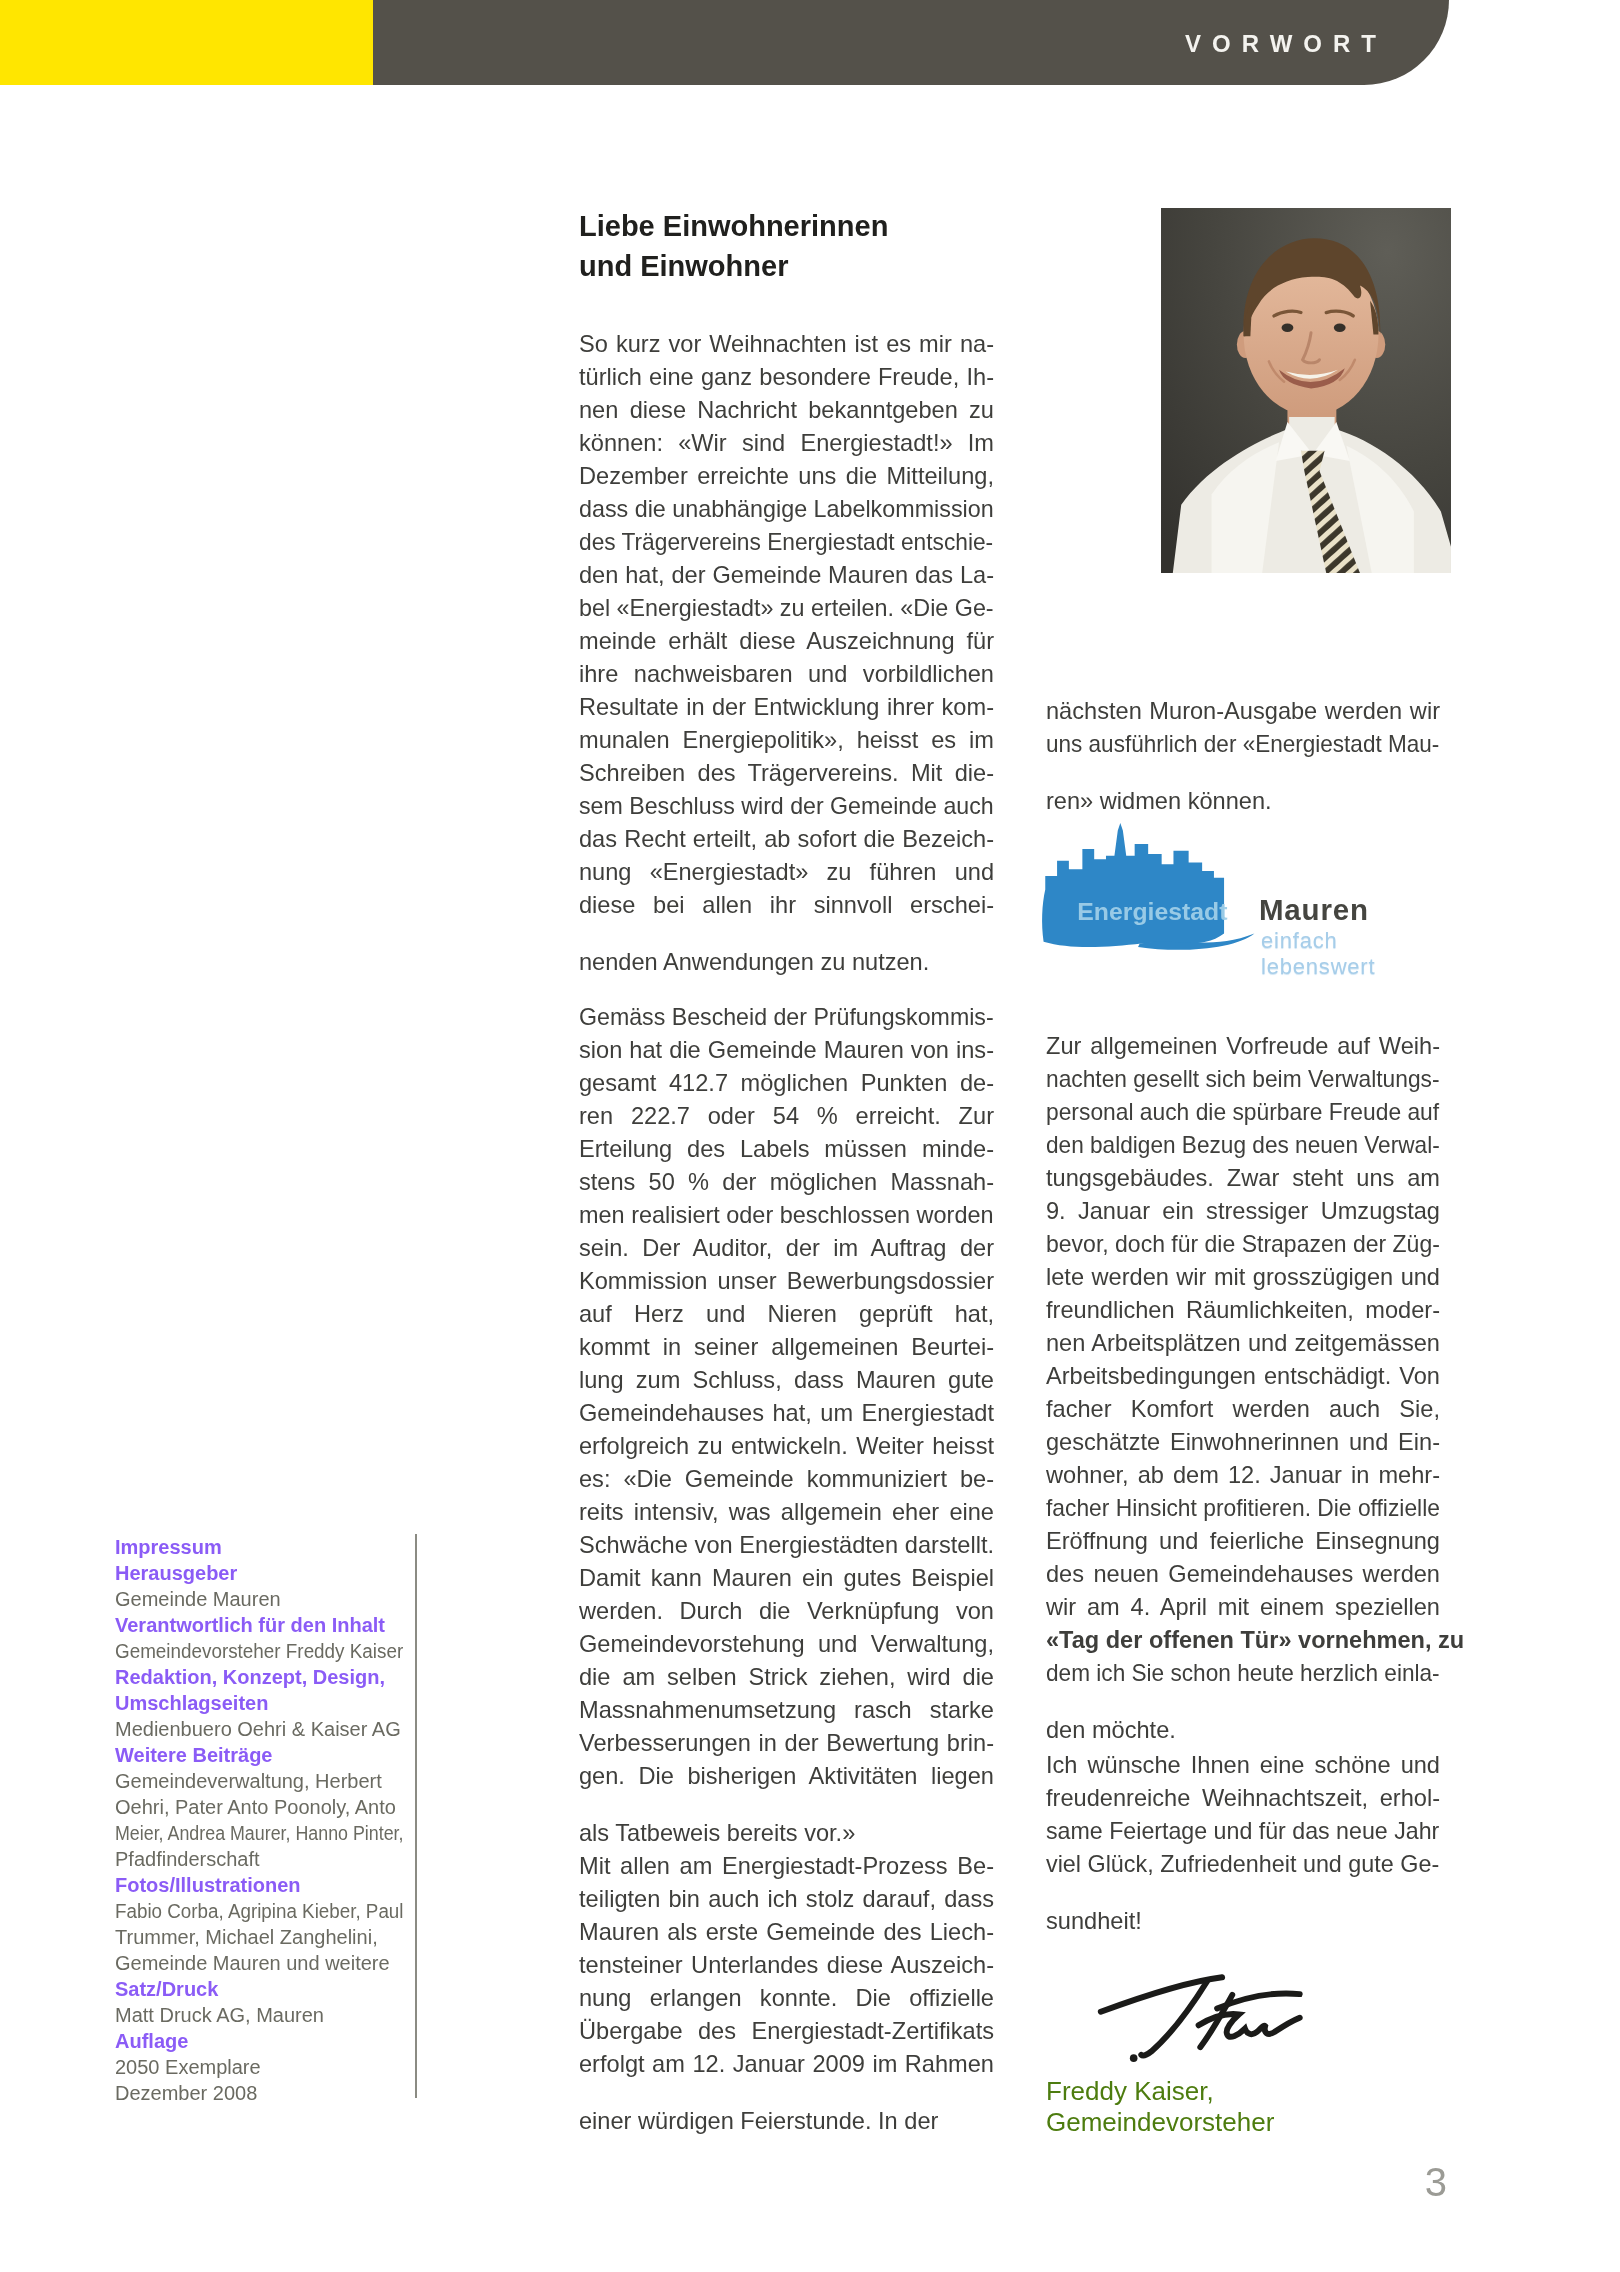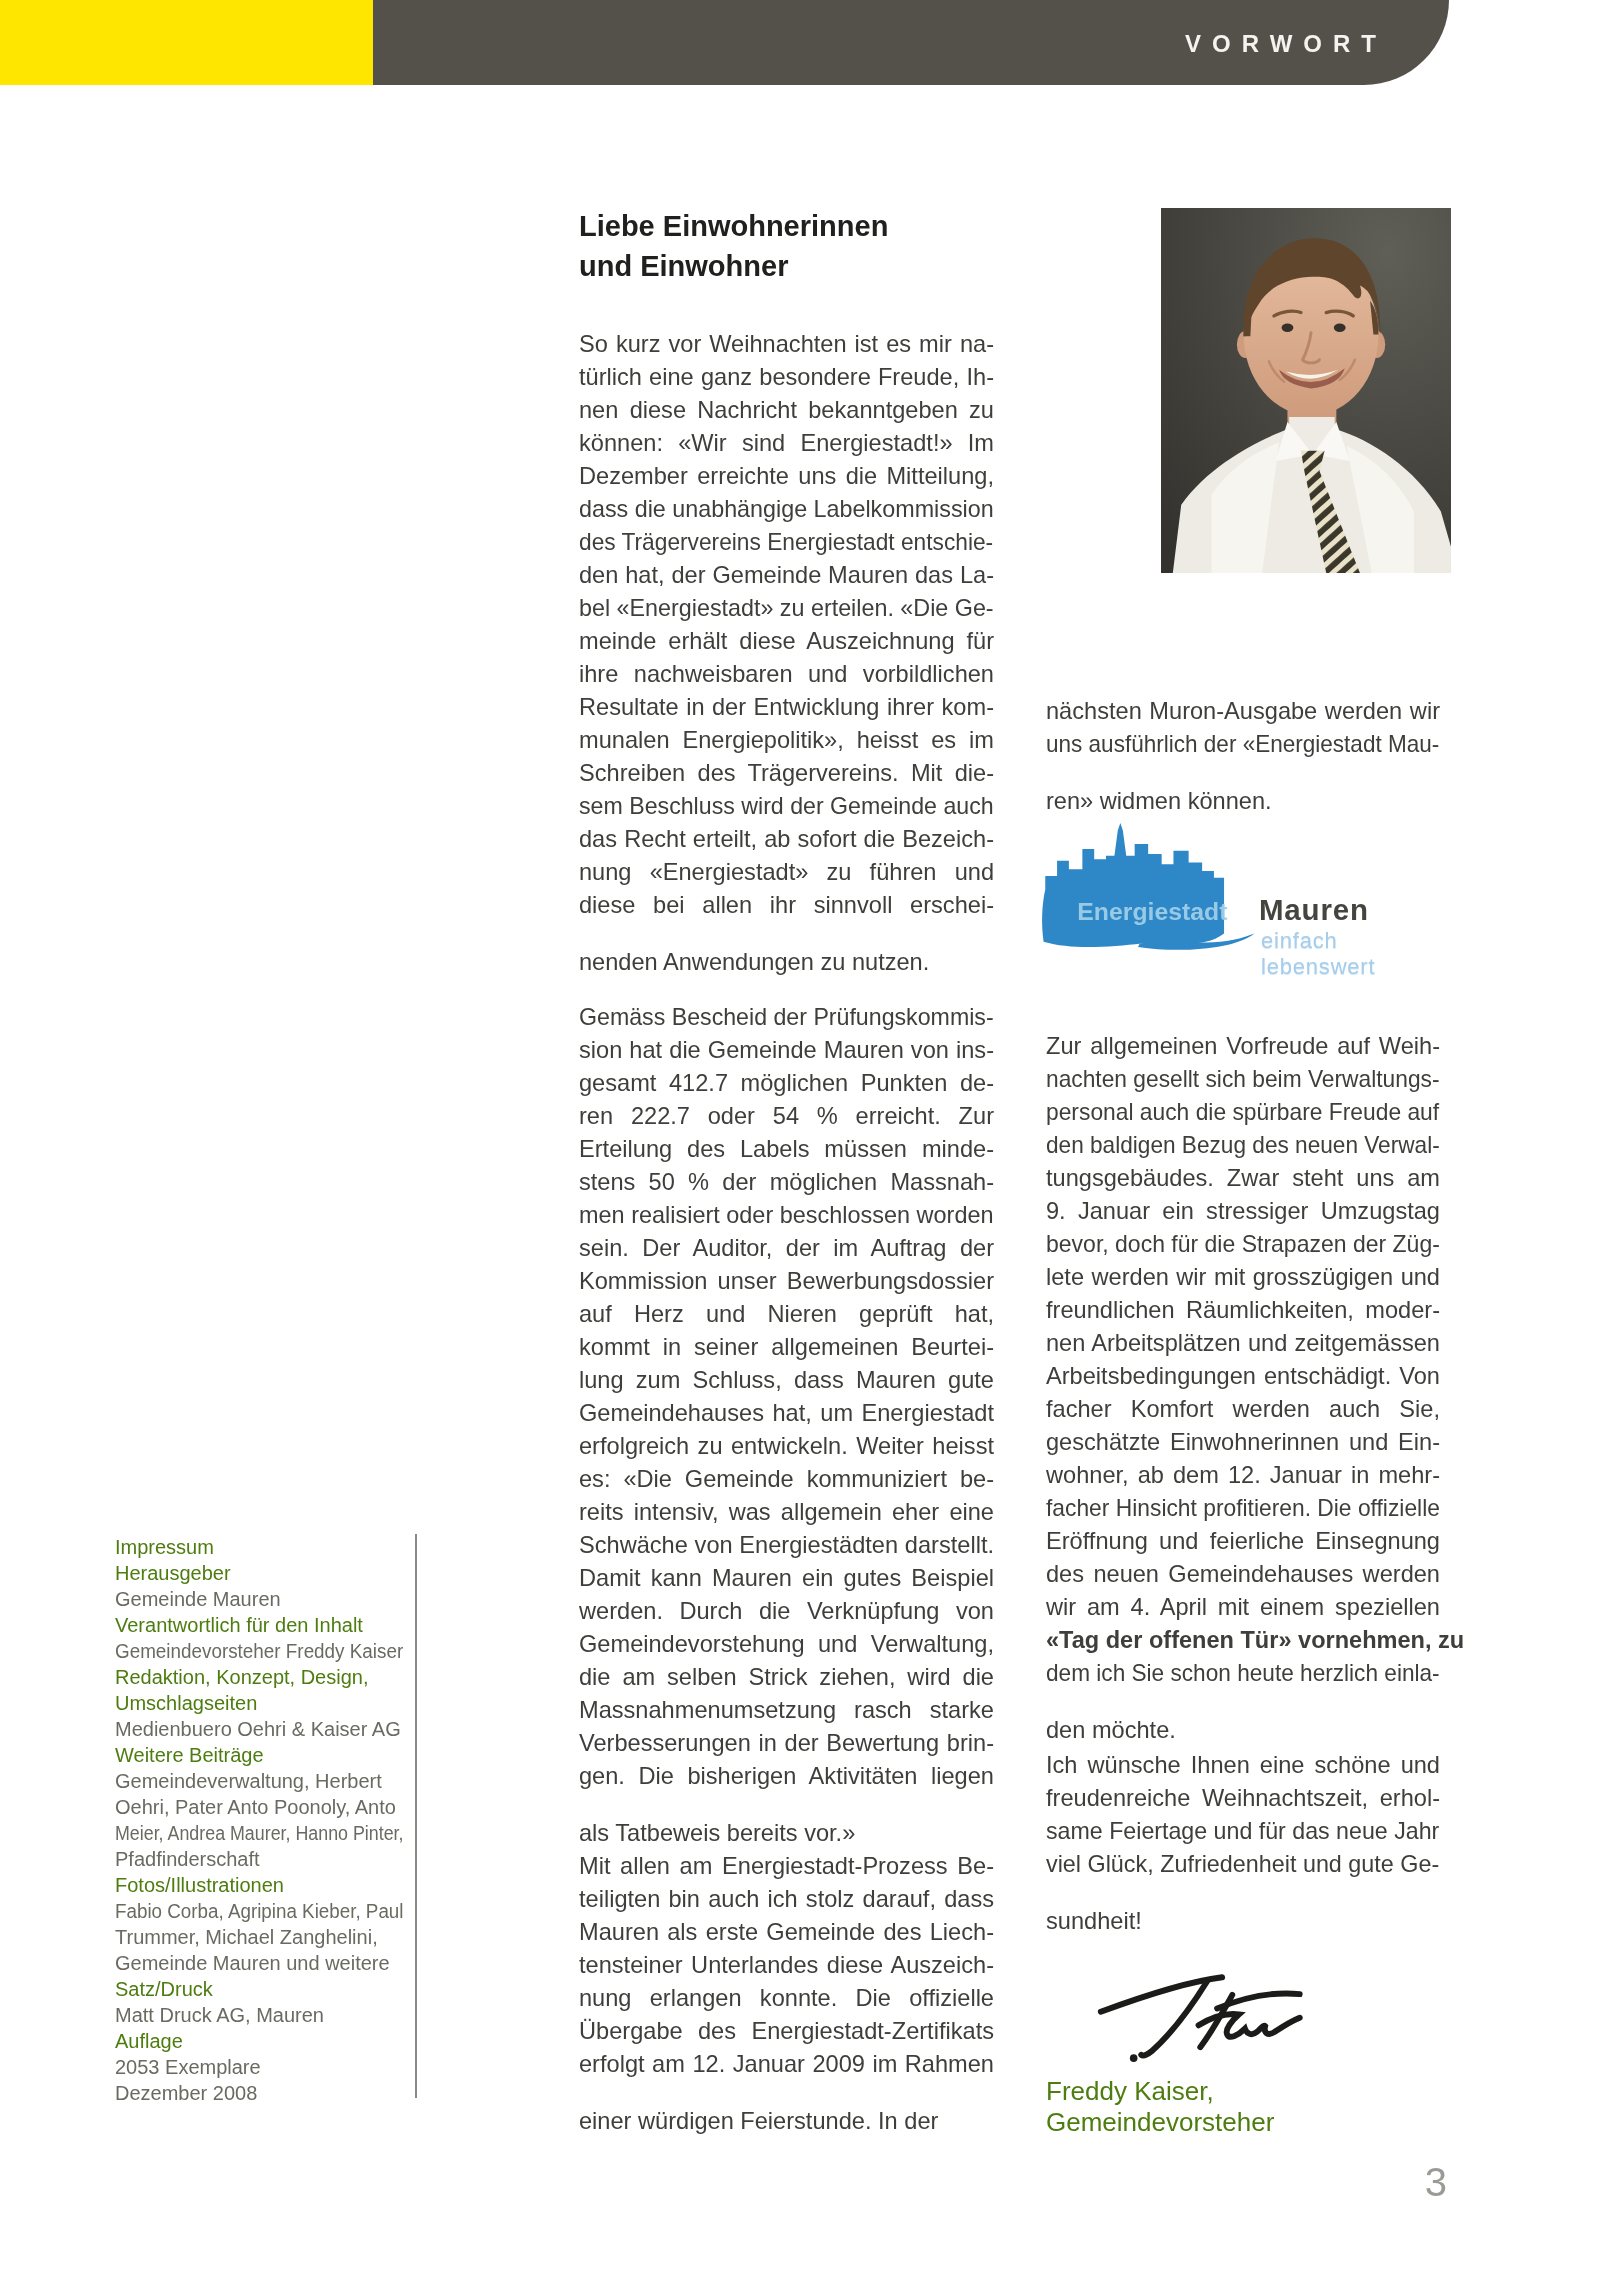--- a/index.html
+++ b/index.html
@@ -37,21 +37,21 @@
   .logo-tagline{position:absolute;left:221px;top:113px;font-size:22px;
     color:#a6cde9;letter-spacing:0.8px;text-shadow:0 0.8px 0.8px rgba(166,205,233,.55);}
 
   
   .signature{left:1089px;top:1973px;width:236px;height:97px;}
   .sig-name{left:1046px;top:2076px;width:394px;font-size:26px;color:#4d7c0f;}
 
   
   .impressum{left:115px;top:1534px;width:292px;font-size:20px;line-height:26px;
     color:#6a6a61;}
-  .impressum .bold{font-weight:normal;color:#4d7c0f;}
+  .impressum .bold{font-weight:bold;color:#8b5cf6;}
   .v-rule{left:415px;top:1534px;width:1.7px;height:564px;background:#8b8b83;}
 
   .page-number{left:1367px;top:2160px;width:80px;text-align:right;font-size:40px;
     color:#9b9b95;}
 </style>
 </head>
 <body>
 
 <div class="abs yellow-block"></div>
 <div class="abs header-bar">
@@ -233,21 +233,21 @@
     <div class="iline fit" style="">Oehri, Pater Anto Poonoly, Anto</div>
     <div class="iline fit" style="white-space: nowrap; transform-origin: left center; transform: scaleX(0.891753); text-align-last: left;">Meier, Andrea Maurer, Hanno Pinter,</div>
     <div class="iline fit" style="">Pfadfinderschaft</div>
     <div class="iline fit bold" style="">Fotos/Illustrationen</div>
     <div class="iline fit" style="white-space: nowrap; transform-origin: left center; transform: scaleX(0.940217); text-align-last: left;">Fabio Corba, Agripina Kieber, Paul</div>
     <div class="iline fit" style="">Trummer, Michael Zanghelini,</div>
     <div class="iline fit" style="">Gemeinde Mauren und weitere</div>
     <div class="iline fit bold" style="">Satz/Druck</div>
     <div class="iline fit" style="">Matt Druck AG, Mauren</div>
     <div class="iline fit bold" style="">Auflage</div>
-    <div class="iline fit" style="">2053 Exemplare</div>
+    <div class="iline fit" style="">2050 Exemplare</div>
     <div class="iline fit" style="">Dezember 2008</div>
   </div>
 <div class="abs v-rule"></div>
 
 <div class="abs signature">
   <svg width="236" height="97" viewBox="0 0 280 115" aria-hidden="true">
     <g fill="none" stroke="#1b1b19" stroke-width="7" stroke-linecap="round">
       <path d="M14,46 C68,26 118,10 158,5"></path>
       <path d="M140,10 C120,42 98,72 74,93 C69,97 64,99 62,97"></path>
       <path d="M170,26 C158,48 144,72 132,88"></path>

